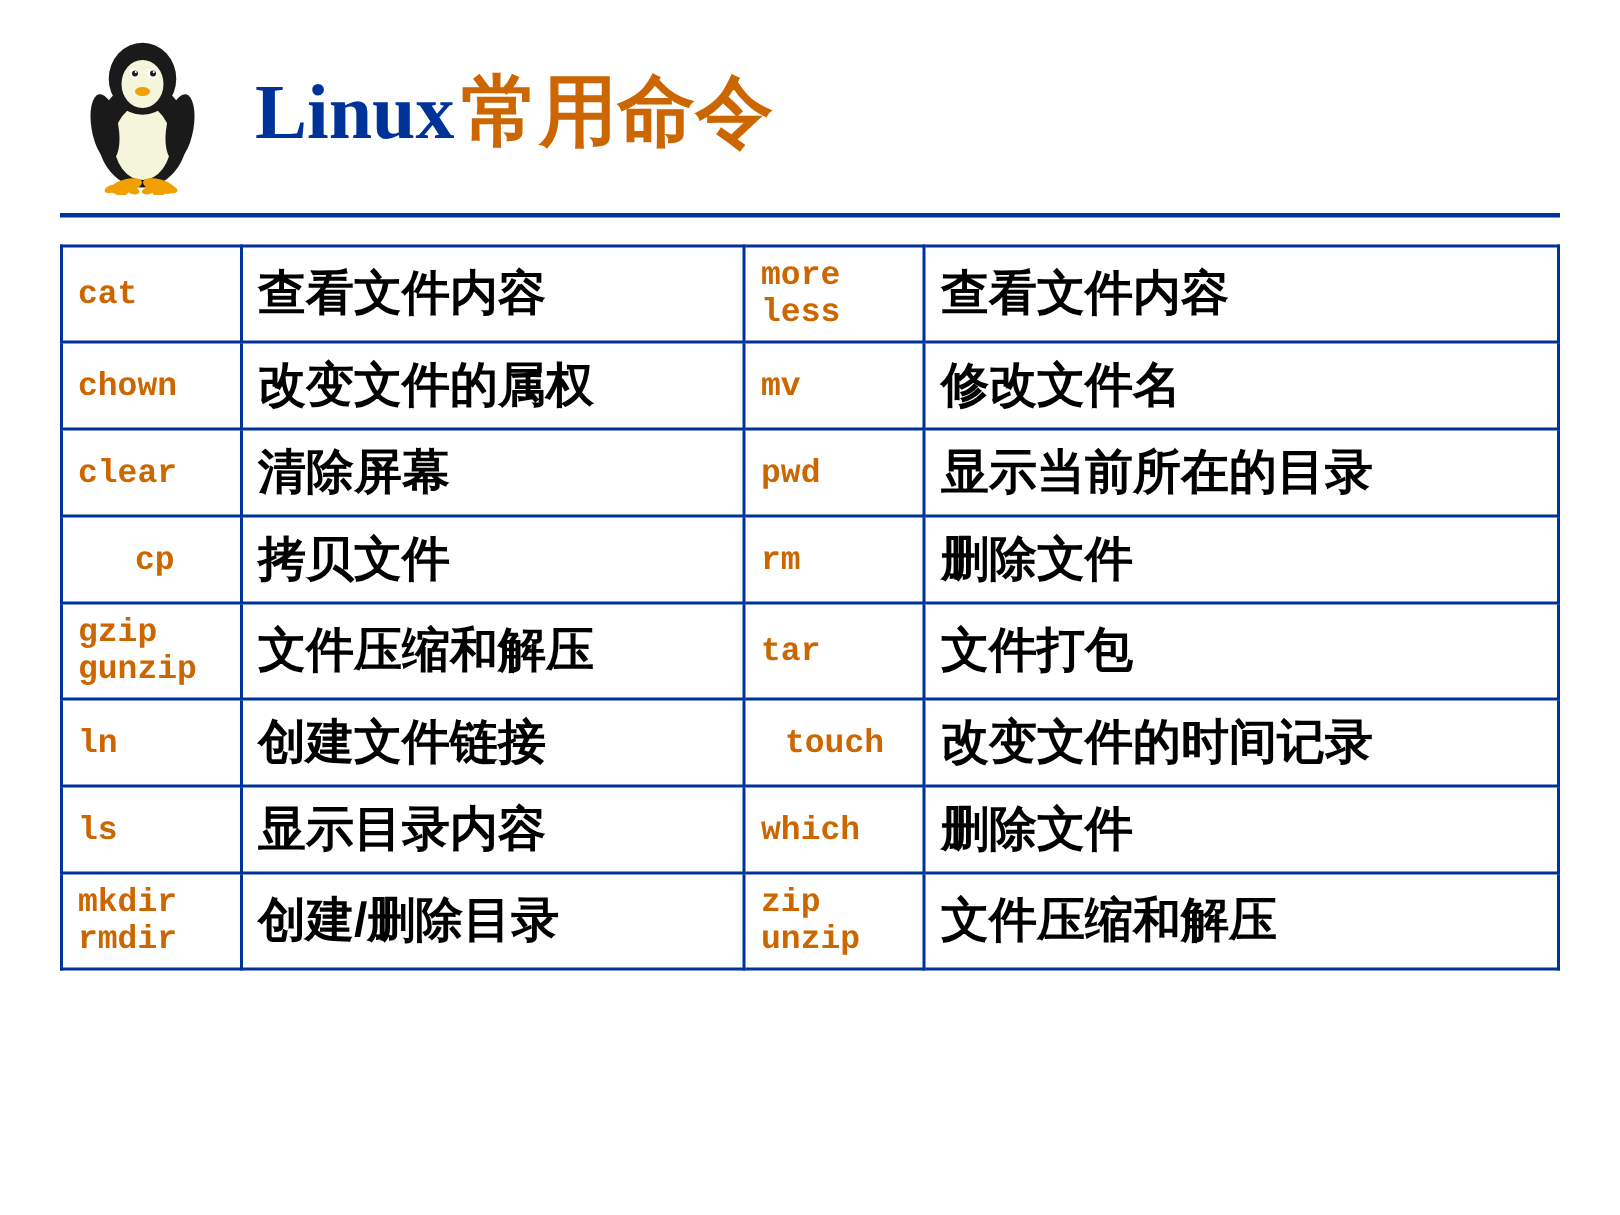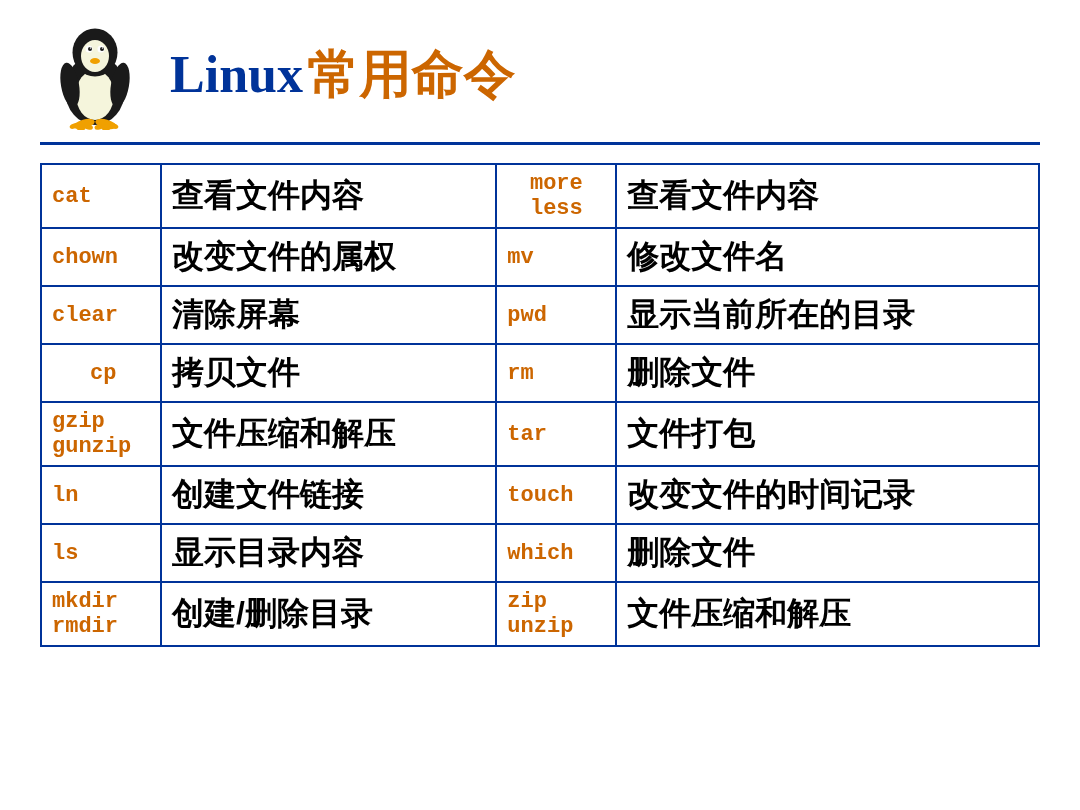--- a/index.html
+++ b/index.html
@@ -117,21 +117,21 @@
       <span style="color:#003399; font-family:'Times New Roman',serif; font-size:52px; font-weight:bold;">Linux</span>
       <span style="color:#cc6600; font-family:'SimHei','Microsoft YaHei',Arial,sans-serif; font-size:52px; font-weight:bold;">常用命令</span>
     </div>
   </div>
 
   <table>
     <tbody id="table-body">
     <tr>
           <td class="cmd" style="white-space: pre-line;">cat</td>
           <td class="desc">查看文件内容</td>
-          <td class="cmd" style="white-space: pre-line; text-align: center;">more
+          <td class="cmd" style="white-space: pre-line;">more
 less</td>
           <td class="desc">查看文件内容</td>
         </tr>
         <tr>
           <td class="cmd" style="white-space: pre-line;">chown</td>
           <td class="desc">改变文件的属权</td>
           <td class="cmd" style="white-space: pre-line;">mv</td>
           <td class="desc">修改文件名</td>
         </tr>
         <tr>
@@ -149,21 +149,21 @@
         <tr>
           <td class="cmd" style="white-space: pre-line; margin-left: 45px;">gzip
 gunzip</td>
           <td class="desc">文件压缩和解压</td>
           <td class="cmd" style="white-space: pre-line;">tar</td>
           <td class="desc">文件打包</td>
         </tr>
         <tr>
           <td class="cmd" style="white-space: pre-line;">ln</td>
           <td class="desc">创建文件链接</td>
-          <td class="cmd" style="white-space: pre-line;">touch</td>
+          <td class="cmd" style="white-space: pre-line; text-align: center;">touch</td>
           <td class="desc">改变文件的时间记录</td>
         </tr>
         <tr>
           <td class="cmd" style="white-space: pre-line;">ls</td>
           <td class="desc">显示目录内容</td>
           <td class="cmd" style="white-space: pre-line;">which</td>
           <td class="desc">删除文件</td>
         </tr>
         <tr>
           <td class="cmd" style="white-space: pre-line;">mkdir

